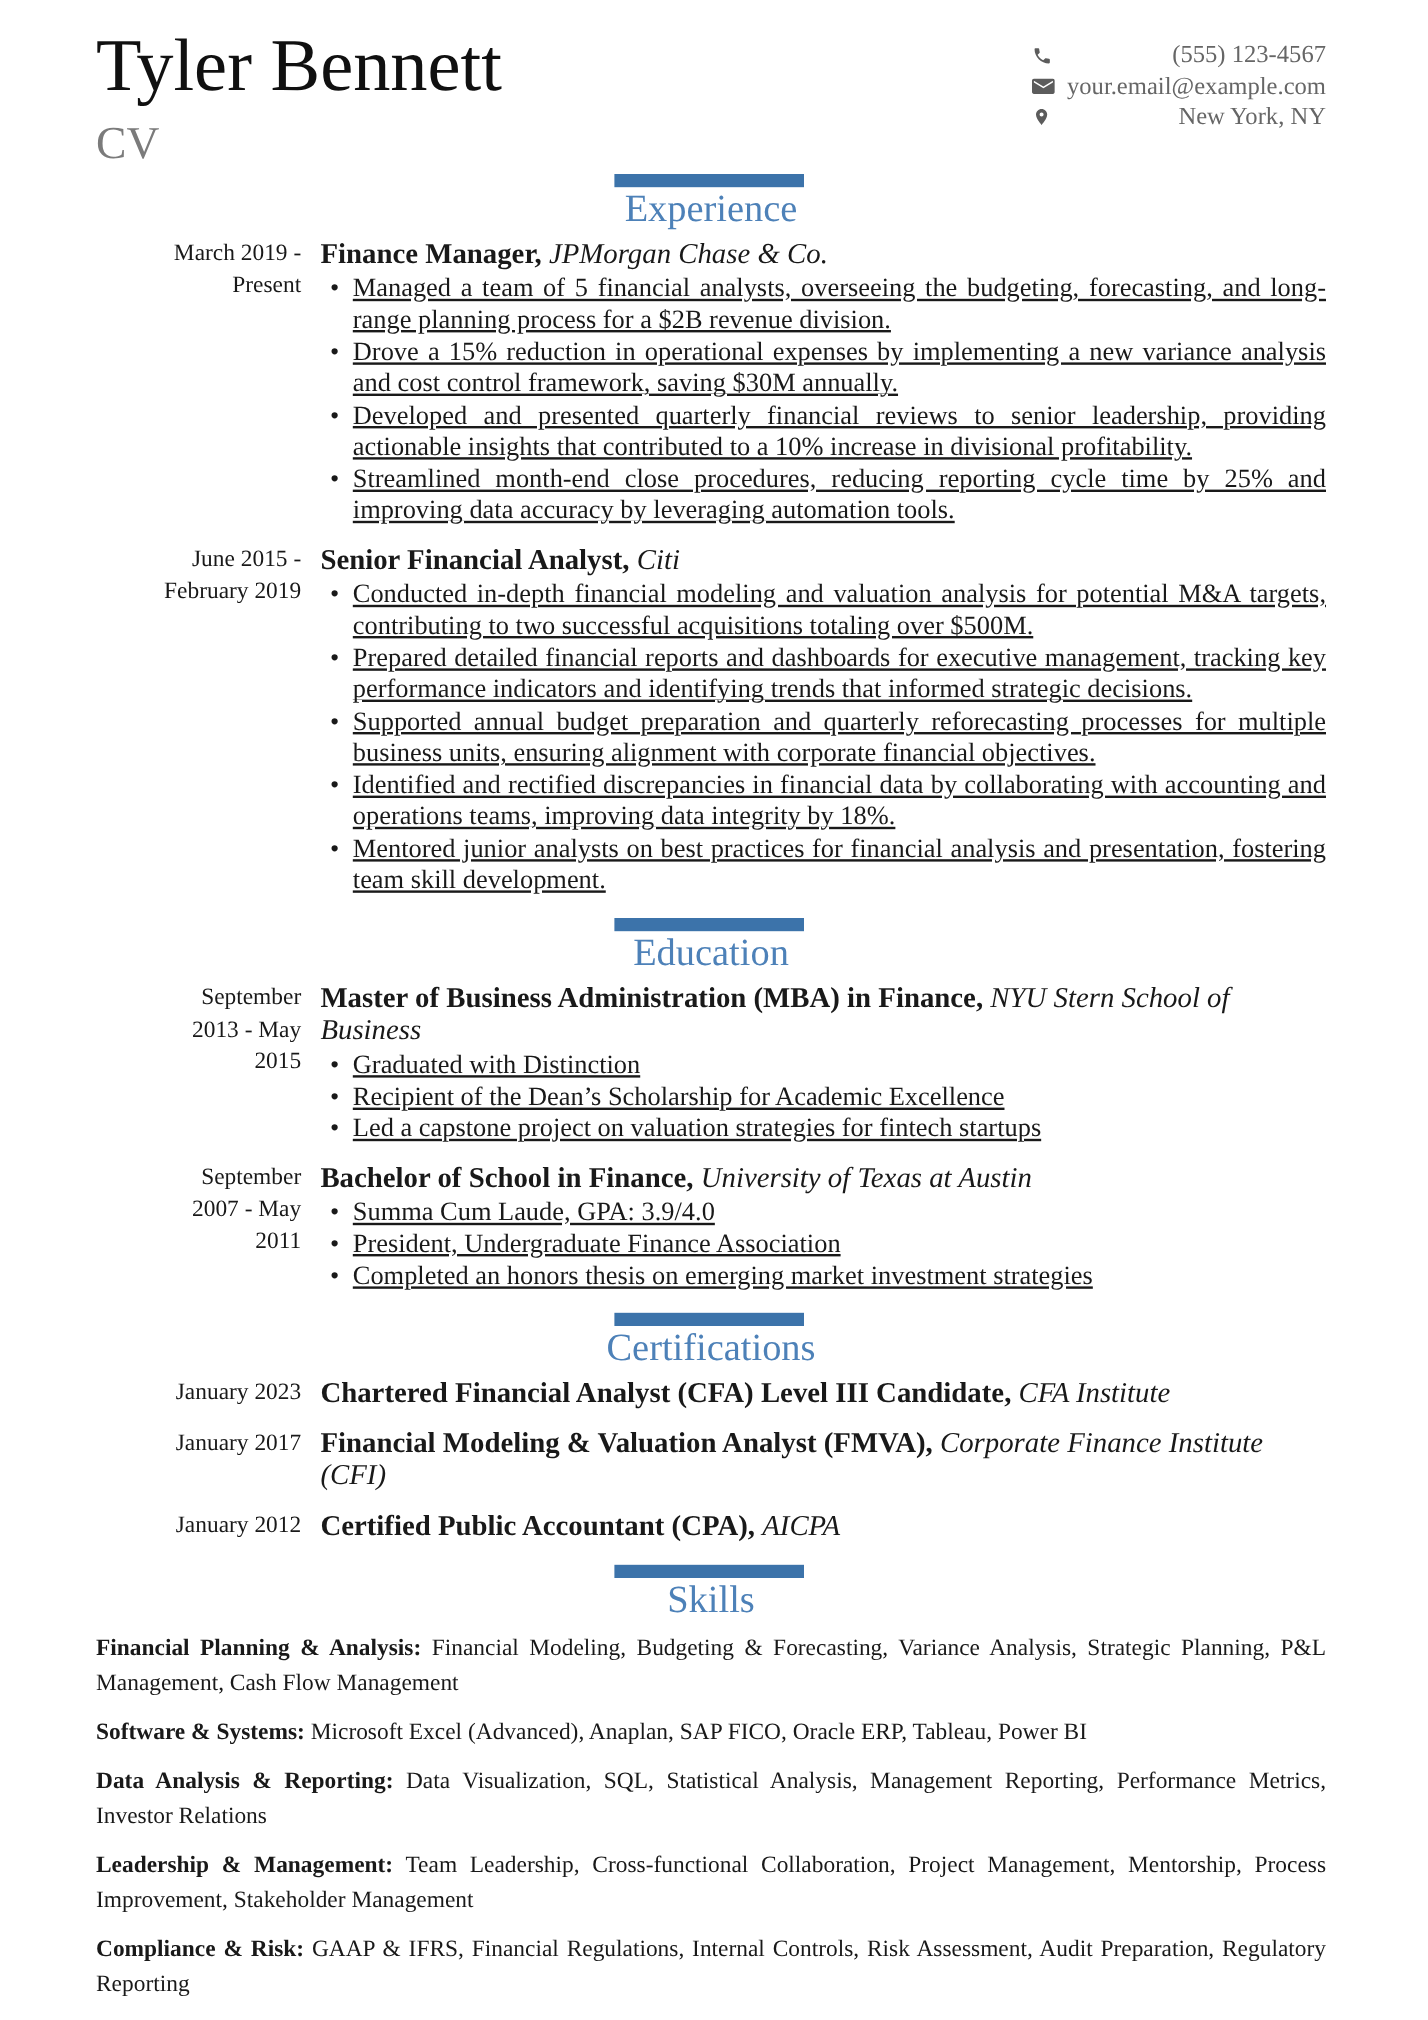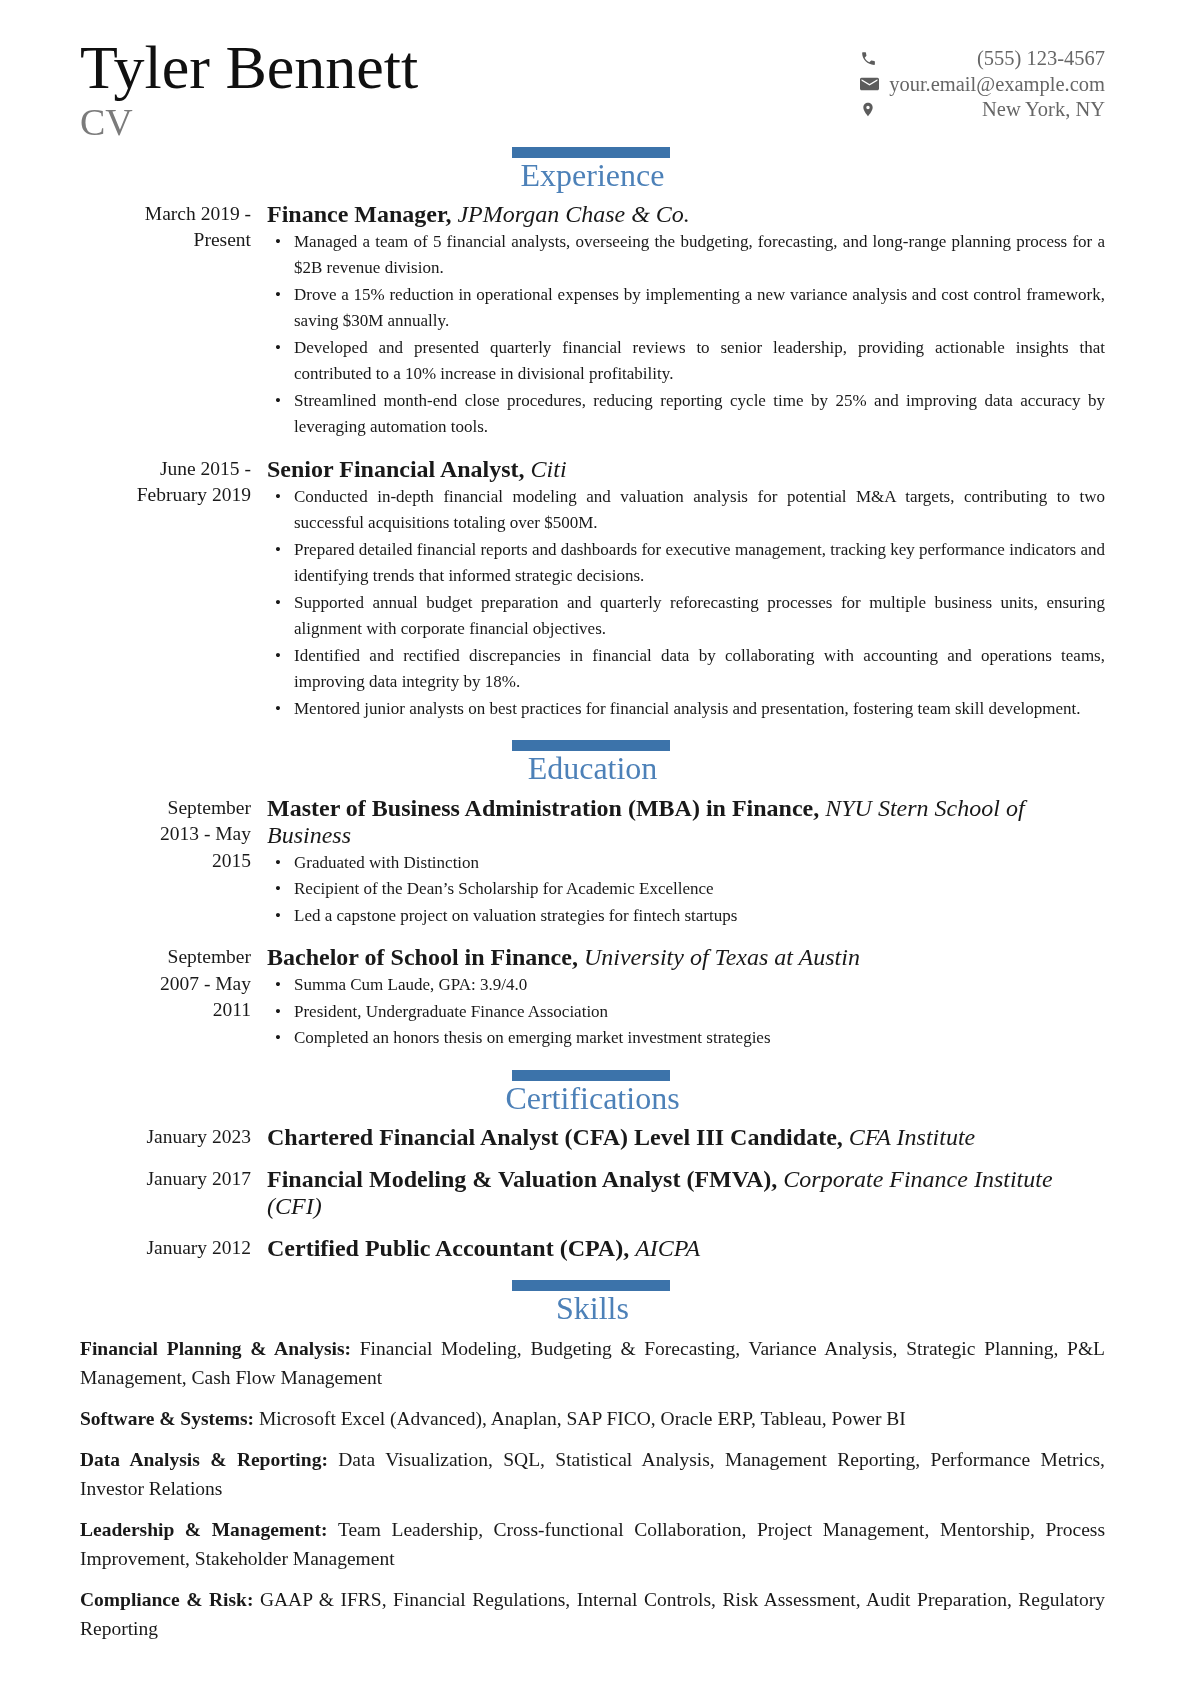--- a/index.html
+++ b/index.html
@@ -1,51 +1,51 @@
 <!DOCTYPE html>
 <html lang="en"><head>
 <meta charset="utf-8">
 <style>
   html, body { margin: 0; padding: 0; background: #ffffff; }
   .page {
     position: relative;
     width: 1190px;
     height: 1683px;
     box-sizing: border-box;
-    padding: 36px 85px 0 80px;
+    padding: 24px 85px 0 80px;
     background: #ffffff;
     overflow: hidden;
     font-family: "Liberation Serif", "DejaVu Serif", serif;
     color: #191919;
   }
 
   
   .header { display: flex; justify-content: space-between; align-items: flex-start; }
   .name { font-size: 62px; font-weight: 400; line-height: 1.02; margin: 0; color: #101010; }
-  .cv-subtitle { font-size: 38px; color: #7b7b7b; line-height: 1.12; margin-top: 2px; }
+  .cv-subtitle { font-size: 38px; color: #7b7b7b; line-height: 1.12; margin-top: 12px; }
   .header-contact { padding-top: 10px; font-size: 20.5px; color: #666666; }
   .contact-line { display: flex; align-items: center; justify-content: space-between; gap: 10px; line-height: 25.5px; }
   .contact-icon { flex: none; display: inline-flex; }
   .contact-icon svg { display: block; }
 
   
   .sec-head { display: flex; align-items: center; margin-top: 18px; margin-bottom: 8px; flex-direction: column; }
   .section-experience .sec-head { margin-top: 3px; }
   .sec-bar { width: 158px; height: 11px; background: #3c73aa; margin-left: 12px; margin-right: 15px; flex: none; }
   .sec-title { font-size: 32px; font-weight: 400; color: #4d81b8; margin: 0; line-height: 1.1; }
 
   
   .entry { display: grid; grid-template-columns: 171px 1fr; column-gap: 16px; margin-bottom: 15px; }
   .entry:last-child { margin-bottom: 0; }
   .entry-date { text-align: right; padding-left: 46px; box-sizing: border-box; font-size: 19.5px; line-height: 26.5px; }
   .entry-title-line { margin: 0; font-size: 24px; line-height: 27px; }
   .entry-title, .sep { font-weight: 700; }
   .entry-org { font-style: italic; }
   .bullets { list-style: none; margin: 1px 0 0 0; padding: 0; }
-  .bullets li { position: relative; padding-left: 27px; font-size: 17px; line-height: 26.5px; text-align: justify; }
+  .bullets li { position: relative; padding-left: 27px; font-size: 22px; line-height: 26.5px; text-align: justify; text-decoration: underline; }
   .bullets li::before { content: "\2022"; position: absolute; left: 8px; }
 
   
   .skills-body { margin-top: 0; }
   .skill-group { margin: 0 0 12px 0; font-size: 19.5px; line-height: 29px; text-align: justify; }
   .skill-label { font-weight: 700; }
 </style>
 </head>
 <body>
 

